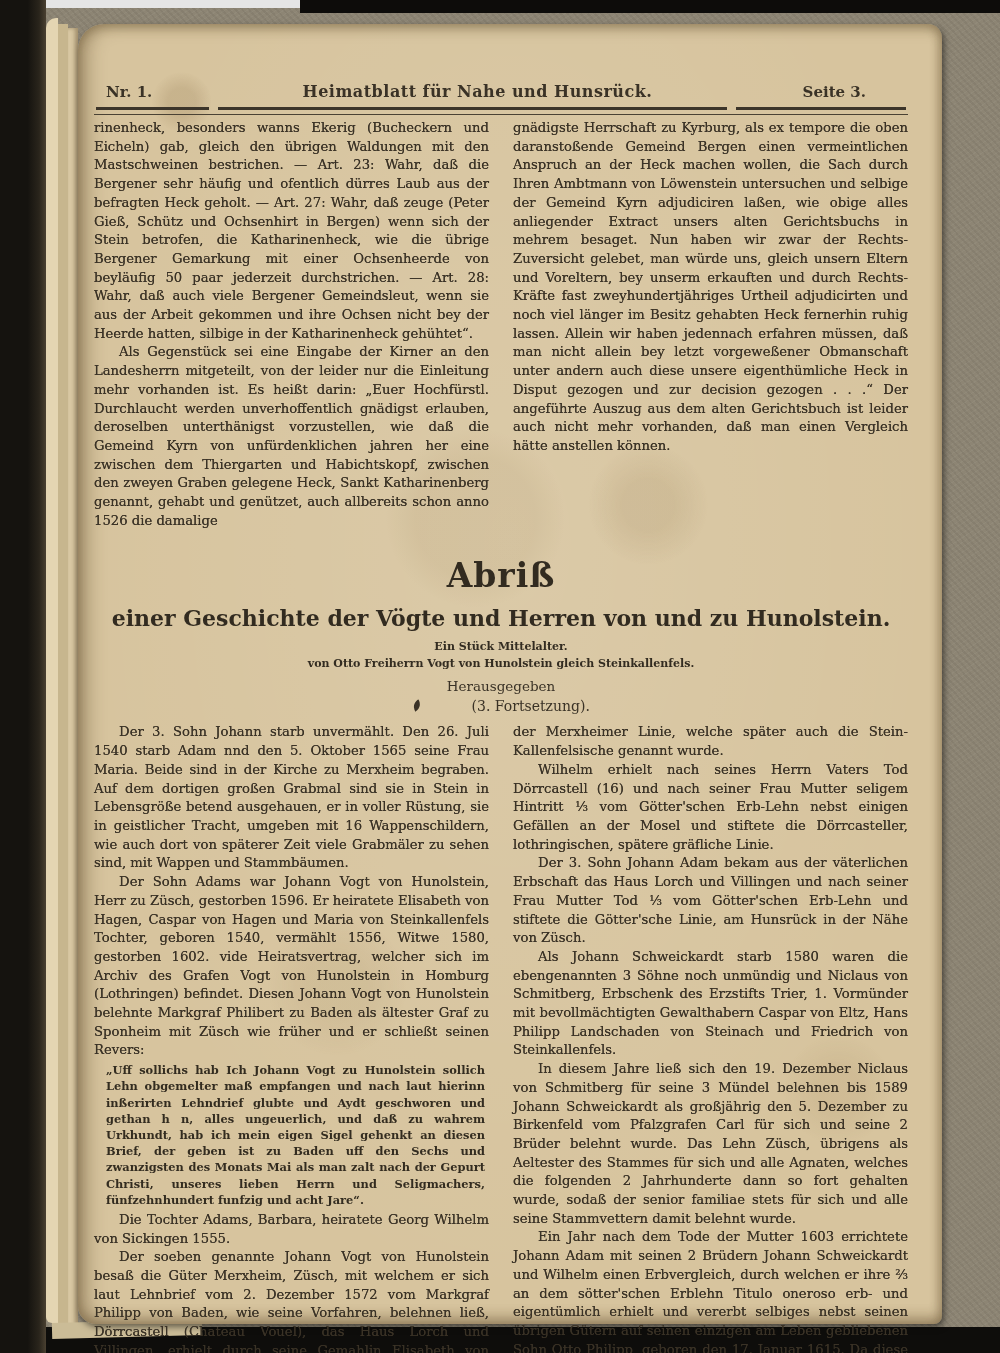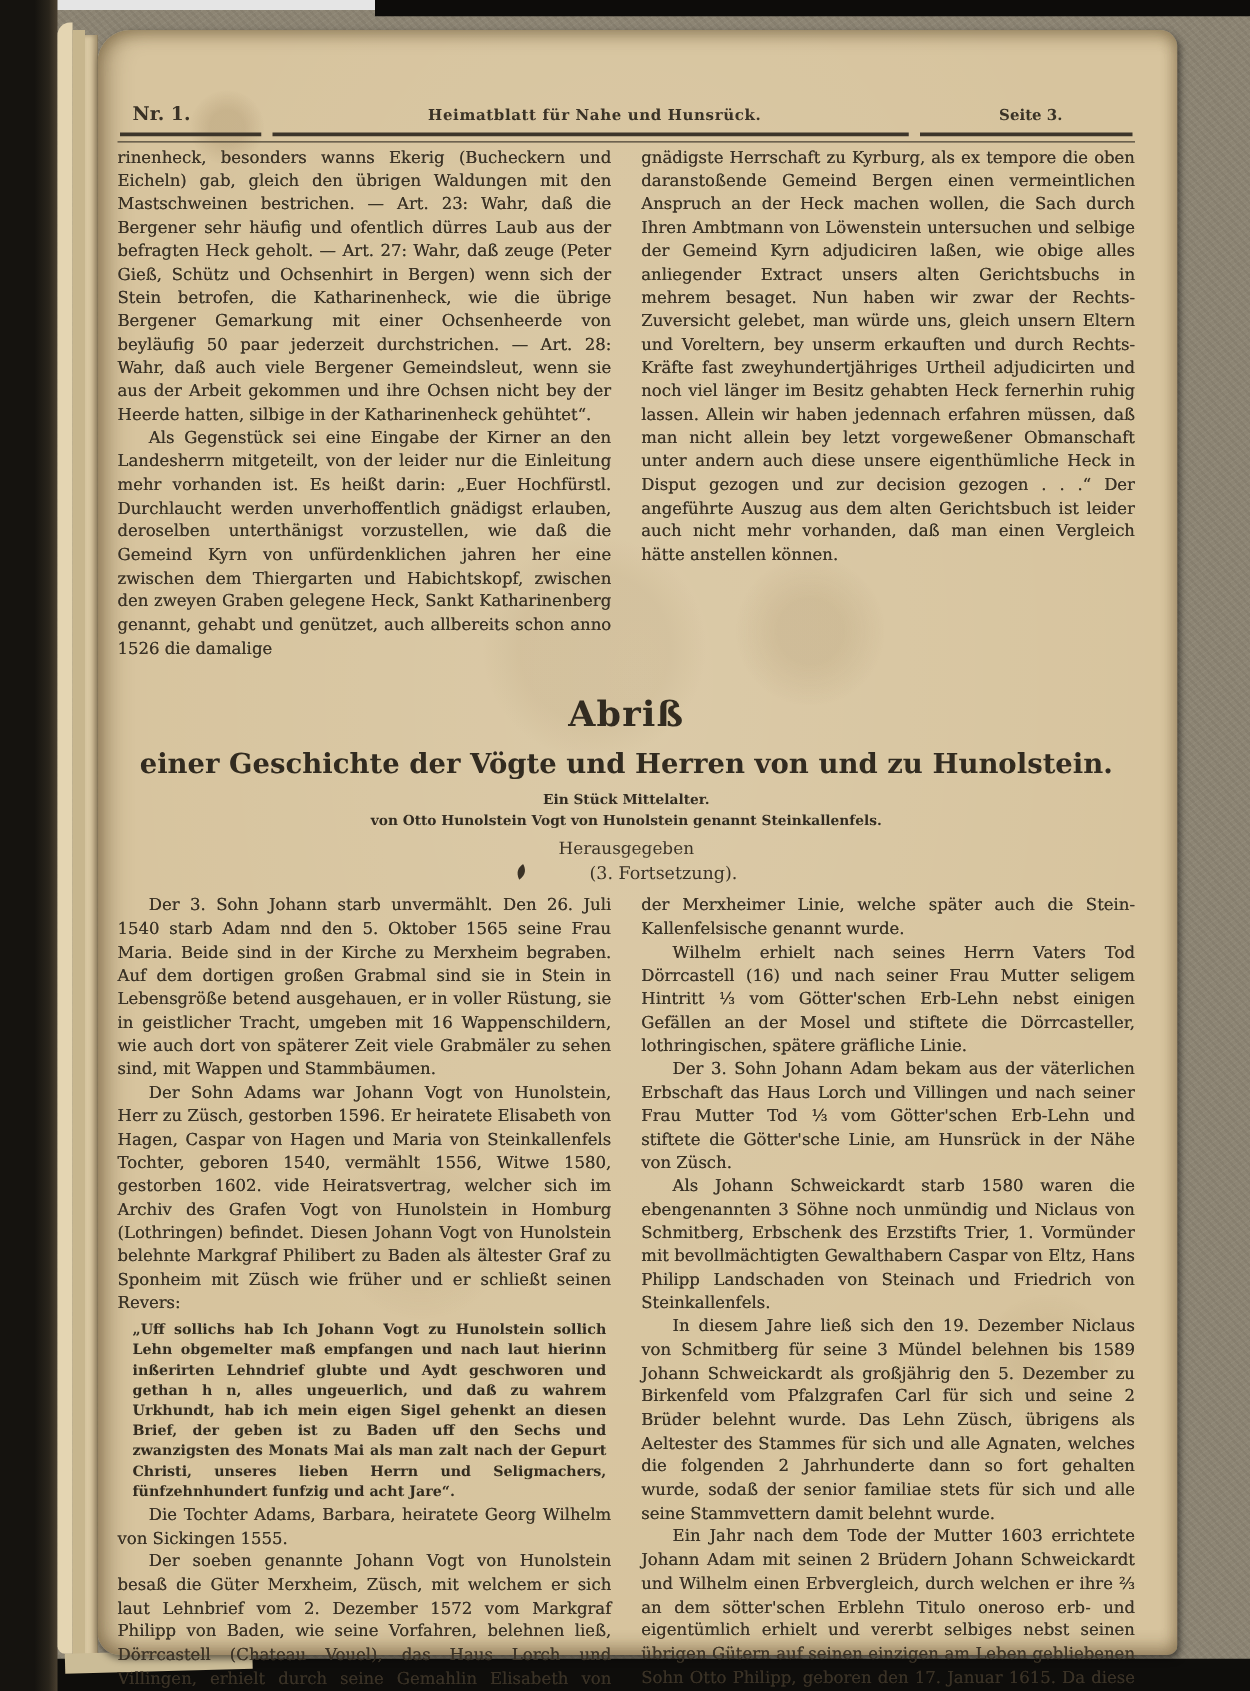--- a/index.html
+++ b/index.html
@@ -37,37 +37,37 @@
   .page::before{content:"";position:absolute;inset:0;border-radius:inherit;pointer-events:none;
         background:
           radial-gradient(circle at 12% 6%, rgba(110,80,40,.14) 0 14px, transparent 30px),
           radial-gradient(circle at 66% 37%, rgba(120,90,45,.10) 0 26px, transparent 60px),
           radial-gradient(circle at 30% 74%, rgba(120,90,45,.07) 0 30px, transparent 70px),
           radial-gradient(circle at 88% 82%, rgba(120,90,45,.08) 0 22px, transparent 55px);}
   .inner{position:relative;padding:58px 34px 0 16px;}
   
   .masthead{display:flex;align-items:baseline;margin:0 10px 6px 12px;}
   .masthead .issue{font-weight:bold;font-size:15px;flex:0 0 auto;}
-  .masthead .title{flex:1;text-align:center;font-weight:bold;font-size:12px;letter-spacing:.5px;}
-  .masthead .pageno{flex:0 0 auto;font-weight:bold;font-size:12px;margin-right:48px;}
+  .masthead .title{flex:1;text-align:center;font-weight:bold;font-size:16px;letter-spacing:.5px;}
+  .masthead .pageno{flex:0 0 auto;font-weight:bold;font-size:15px;margin-right:32px;}
   .rule-thick{display:flex;gap:9px;height:3px;margin:0 2px;}
   .rule-thick span{background:#3c352a;height:3px;}
   .rule-thick .s1{width:14%;} .rule-thick .s2{flex:1;} .rule-thick .s3{width:21%;}
   .rule-thin{height:1px;background:#4a4234;margin:4px 0 0 0;}
   
   .columns{display:flex;gap:24px;margin-top:4px;}
   .col{flex:1;text-align:justify;font-size:13.2px;line-height:18.7px;
        text-shadow:0 0 .5px rgba(58,50,38,.9);}
   .col p{margin:0;text-indent:1.9em;}
   .col p.noindent{text-indent:0;}
   .col p.quote{font-size:11.4px;line-height:16.2px;font-weight:bold;
        text-indent:0;margin:2px 4px 3px 12px;text-shadow:none;color:#332c20;}
   
   .headline{text-align:center;margin:26px 0 8px 0;}
-  .headline h1{font-size:28px;font-weight:bold;margin:0 0 10px 0;letter-spacing:1px;color:#322b20;}
+  .headline h1{font-size:33px;font-weight:bold;margin:0 0 10px 0;letter-spacing:1px;color:#322b20;}
   .headline h2{font-size:22px;font-weight:bold;margin:0 0 9px 0;color:#322b20;}
   .headline h3{font-size:11px;font-weight:bold;margin:0 0 4px 0;color:#332c21;}
   .headline .pub{font-size:13.5px;margin:8px 0 4px 0;}
   .headline .byline{font-size:14.5px;margin:2px 0 6px 0;}
   .headline .byline .spaced{letter-spacing:3.5px;margin:0 6px;}
   .headline .installment{font-size:14px;position:relative;}
   .headline .installment .ornament{display:inline-block;margin-right:46px;vertical-align:middle;transform:rotate(14deg);}
 </style>
 </head>
 <body>
@@ -104,21 +104,21 @@
         </div>
         <div class="col">
           <p class="noindent">gnädigste Herrschaft zu Kyrburg, als ex tempore die oben daranstoßende Gemeind Bergen einen vermeintlichen Anspruch an der Heck machen wollen, die Sach durch Ihren Ambtmann von Löwenstein untersuchen und selbige der Gemeind Kyrn adjudiciren laßen, wie obige alles anliegender Extract unsers alten Gerichtsbuchs in mehrem besaget. Nun haben wir zwar der Rechts-Zuversicht gelebet, man würde uns, gleich unsern Eltern und Voreltern, bey unserm erkauften und durch Rechts-Kräfte fast zweyhundertjähriges Urtheil adjudicirten und noch viel länger im Besitz gehabten Heck fernerhin ruhig lassen.  Allein wir haben jedennach erfahren müssen, daß man nicht allein bey letzt vorgeweßener Obmanschaft unter andern auch diese unsere eigenthümliche Heck in Disput gezogen und zur decision gezogen . . .“ Der angeführte Auszug aus dem alten Gerichtsbuch ist leider auch nicht mehr vorhanden, daß man einen Vergleich hätte anstellen können.</p>
         </div>
       </div>
 
       <div class="headline">
         <h1>Abriß</h1>
         <h2>einer Geschichte der Vögte und Herren von und zu Hunolstein.</h2>
         <h3>Ein Stück Mittelalter.</h3>
-        <h3>von Otto Hunolstein Vogt von Hunolstein genannt Steinkallenfels.</h3>
+        <h3>von Otto Freiherrn Vogt von Hunolstein gleich Steinkallenfels.</h3>
         <div class="pub">Herausgegeben</div>
         <div class="installment">
           <span class="ornament">
             <svg width="9" height="13" viewBox="0 0 9 13">
                 <path d="M4.5 0 C7.5 3.5 9 7.5 4.5 13 C0 7.5 1.5 3.5 4.5 0 Z" fill="#3a3226"></path>
               </svg>
           </span>
           <span>(3. Fortsetzung).</span>
         </div>
       </div>

